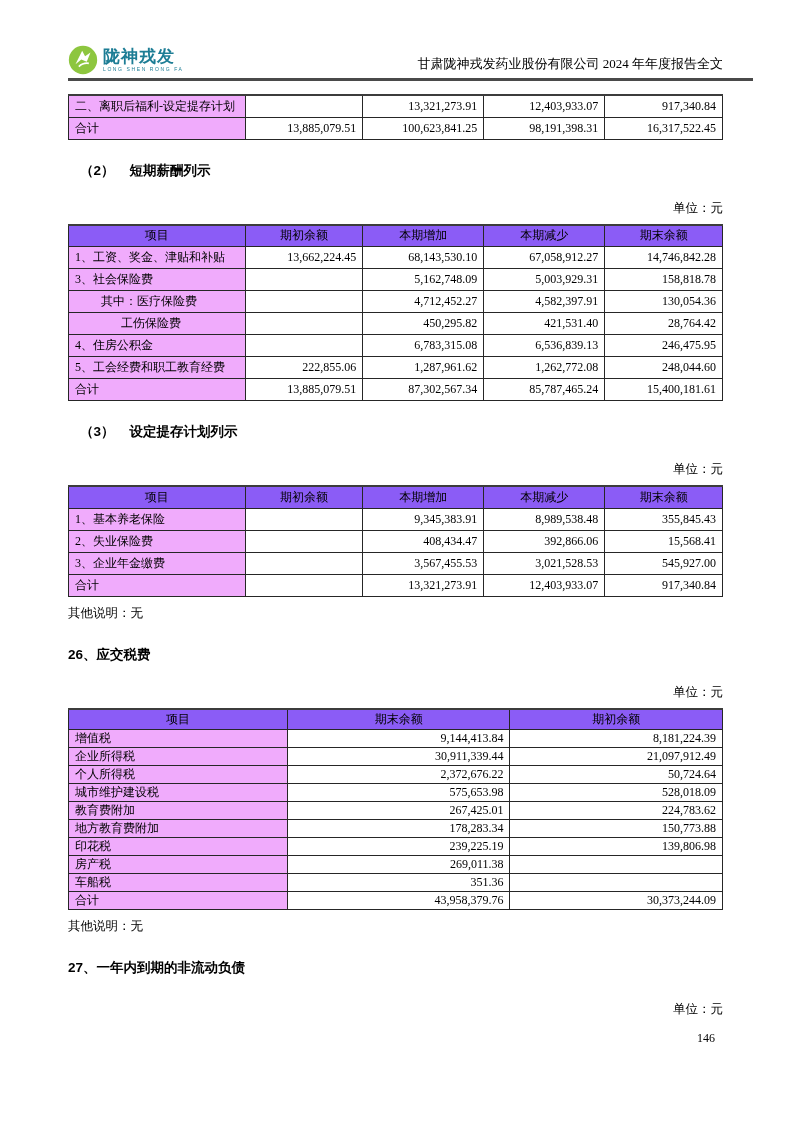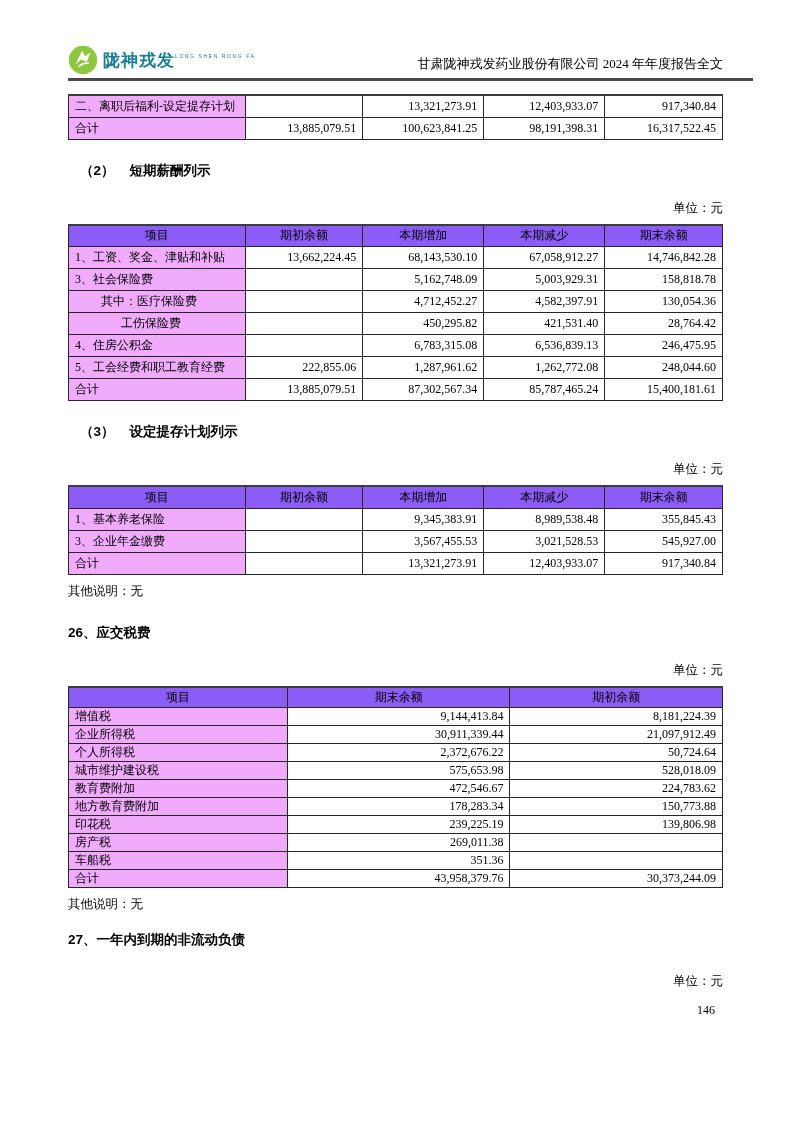--- a/index.html
+++ b/index.html
@@ -11,21 +11,21 @@
     background:#ffffff;
     font-family:"Liberation Serif","DejaVu Serif",serif;
     color:#000;
     padding:45px 70px 0 68px;
     overflow:hidden;
   }
   
   .hdr { display:flex; align-items:flex-end; justify-content:space-between; }
   .logo { display:flex; align-items:center; gap:5px; }
   .logo svg { width:30px; height:30px; display:block; }
-  .logo-txt { display:flex; flex-direction:row; line-height:1; }
+  .logo-txt { display:flex; flex-direction:column; line-height:1; }
   .logo-cn { font-family:"Liberation Sans","DejaVu Sans",sans-serif; font-weight:700; font-size:17px; color:#1d7d95; letter-spacing:1px; }
   .logo-en { font-family:"Liberation Sans","DejaVu Sans",sans-serif; font-size:5px; color:#1d7d95; letter-spacing:1.6px; margin-top:2px; }
   .hdr-title { font-size:13px; padding-bottom:2px; }
   .hdr-rule { height:3px; background:#4a4a4a; margin-top:3px; width:calc(100% + 30px); }
   
   .sec-h { font-family:"Liberation Sans","DejaVu Sans",sans-serif; font-weight:700; font-size:13.5px; }
   .sec-h .num { margin-right:15px; }
   .sec-h.lv2 { padding-left:12px; }
   .unit { text-align:right; font-size:12.5px; }
   .note { font-size:12.5px; }
@@ -42,21 +42,21 @@
   table.doc td.ind2 { padding-left:52px; }
   table.doc.compact th { height:21px; }
   table.doc.compact td { height:16px; }
   
   .mt-carry { margin-top:13px; }
   .mt-h2    { margin-top:22px; }
   .mt-unit  { margin-top:20px; }
   .mt-tab   { margin-top:7px; }
   .mt-note  { margin-top:8px; }
   .mt-h26   { margin-top:24px; }
-  .mt-h27   { margin-top:18px; }
+  .mt-h27   { margin-top:24px; }
   .mt-u27   { margin-top:24px; }
   .pagenum  { text-align:right; font-size:12px; margin-top:13px; padding-right:8px; }
 </style>
 </head>
 <body>
 
 <div class="page">
 
   <div class="hdr">
     <div class="logo">
@@ -197,20 +197,27 @@
       </thead>
       <tbody>
         <tr>
           <td class="label">1、基本养老保险</td>
           <td class="num"></td>
           <td class="num">9,345,383.91</td>
           <td class="num">8,989,538.48</td>
           <td class="num">355,845.43</td>
         </tr>
         <tr>
+          <td class="label">2、失业保险费</td>
+          <td class="num"></td>
+          <td class="num">408,434.47</td>
+          <td class="num">392,866.06</td>
+          <td class="num">15,568.41</td>
+        </tr>
+        <tr>
           <td class="label">3、企业年金缴费</td>
           <td class="num"></td>
           <td class="num">3,567,455.53</td>
           <td class="num">3,021,528.53</td>
           <td class="num">545,927.00</td>
         </tr>
         <tr>
           <td class="label">合计</td>
           <td class="num"></td>
           <td class="num">13,321,273.91</td>
@@ -252,21 +259,21 @@
           <td class="num">2,372,676.22</td>
           <td class="num">50,724.64</td>
         </tr>
         <tr>
           <td class="label">城市维护建设税</td>
           <td class="num">575,653.98</td>
           <td class="num">528,018.09</td>
         </tr>
         <tr>
           <td class="label">教育费附加</td>
-          <td class="num">472,546.67</td>
+          <td class="num">267,425.01</td>
           <td class="num">224,783.62</td>
         </tr>
         <tr>
           <td class="label">地方教育费附加</td>
           <td class="num">178,283.34</td>
           <td class="num">150,773.88</td>
         </tr>
         <tr>
           <td class="label">印花税</td>
           <td class="num">239,225.19</td>

